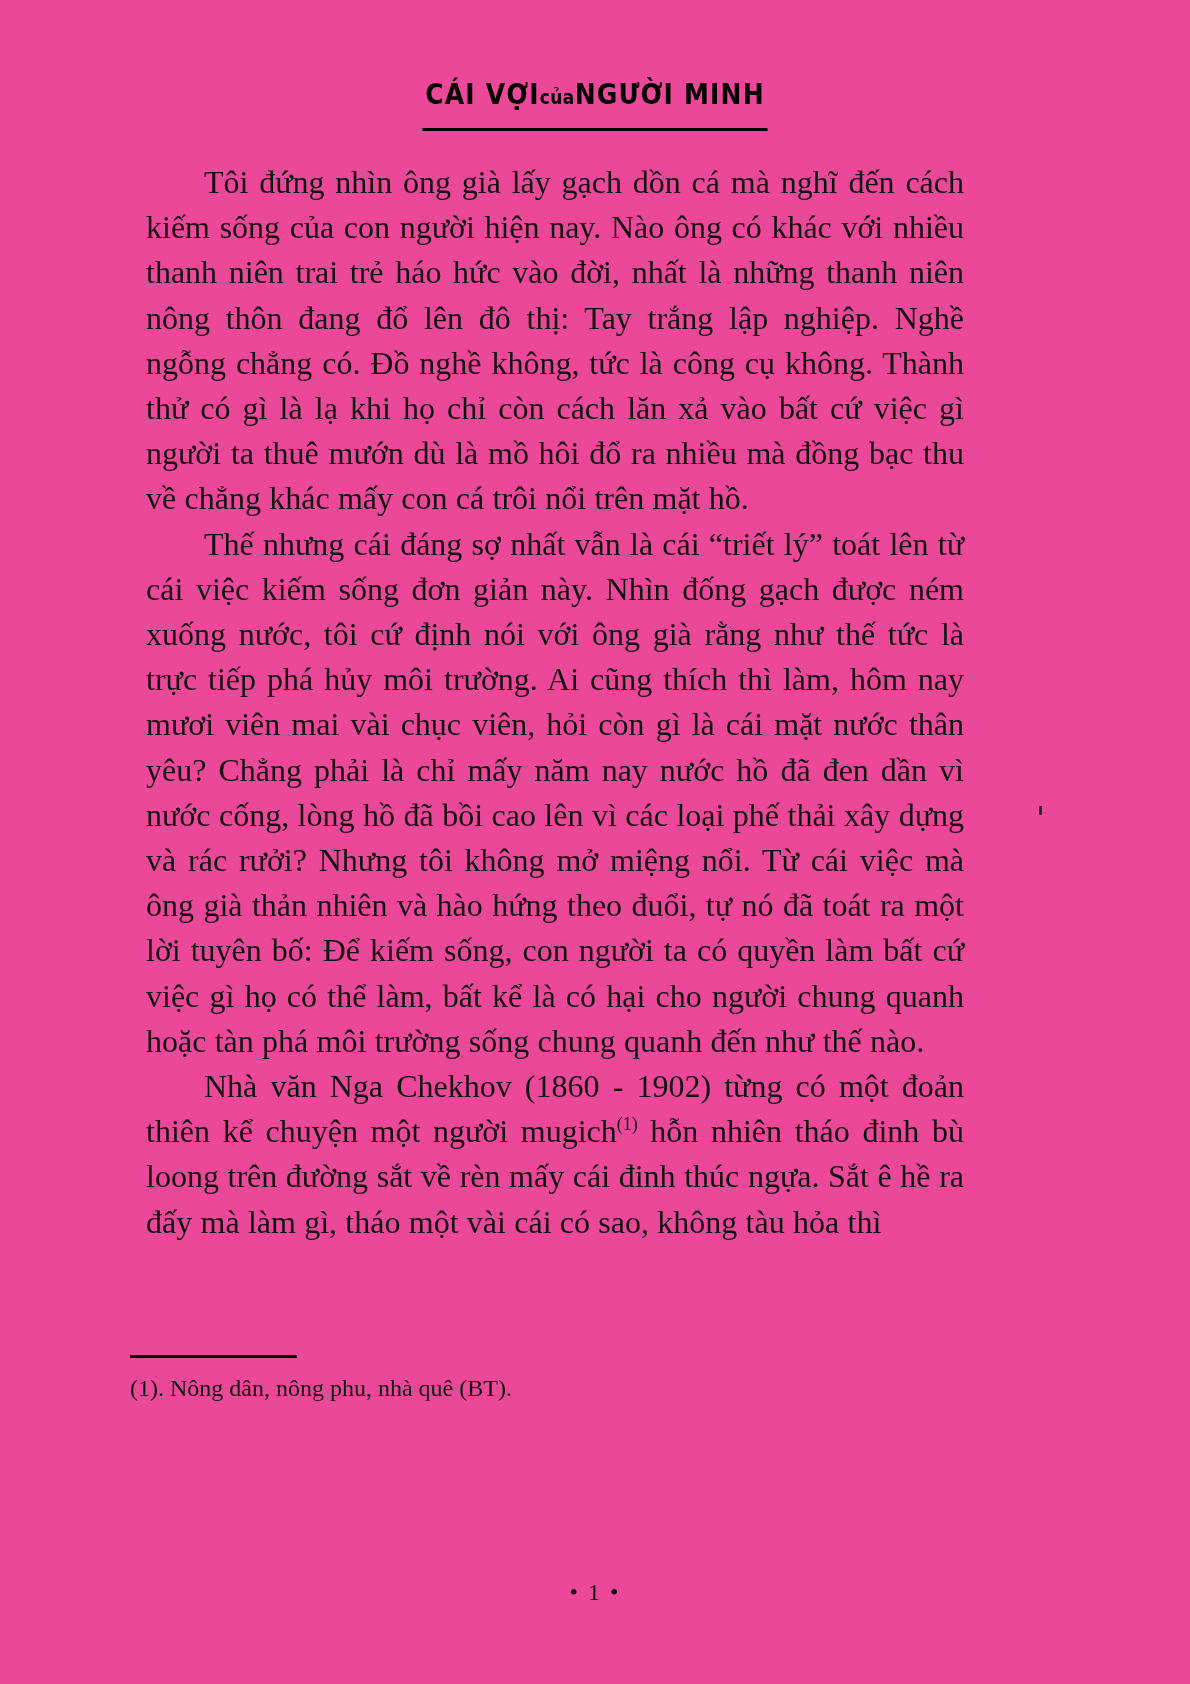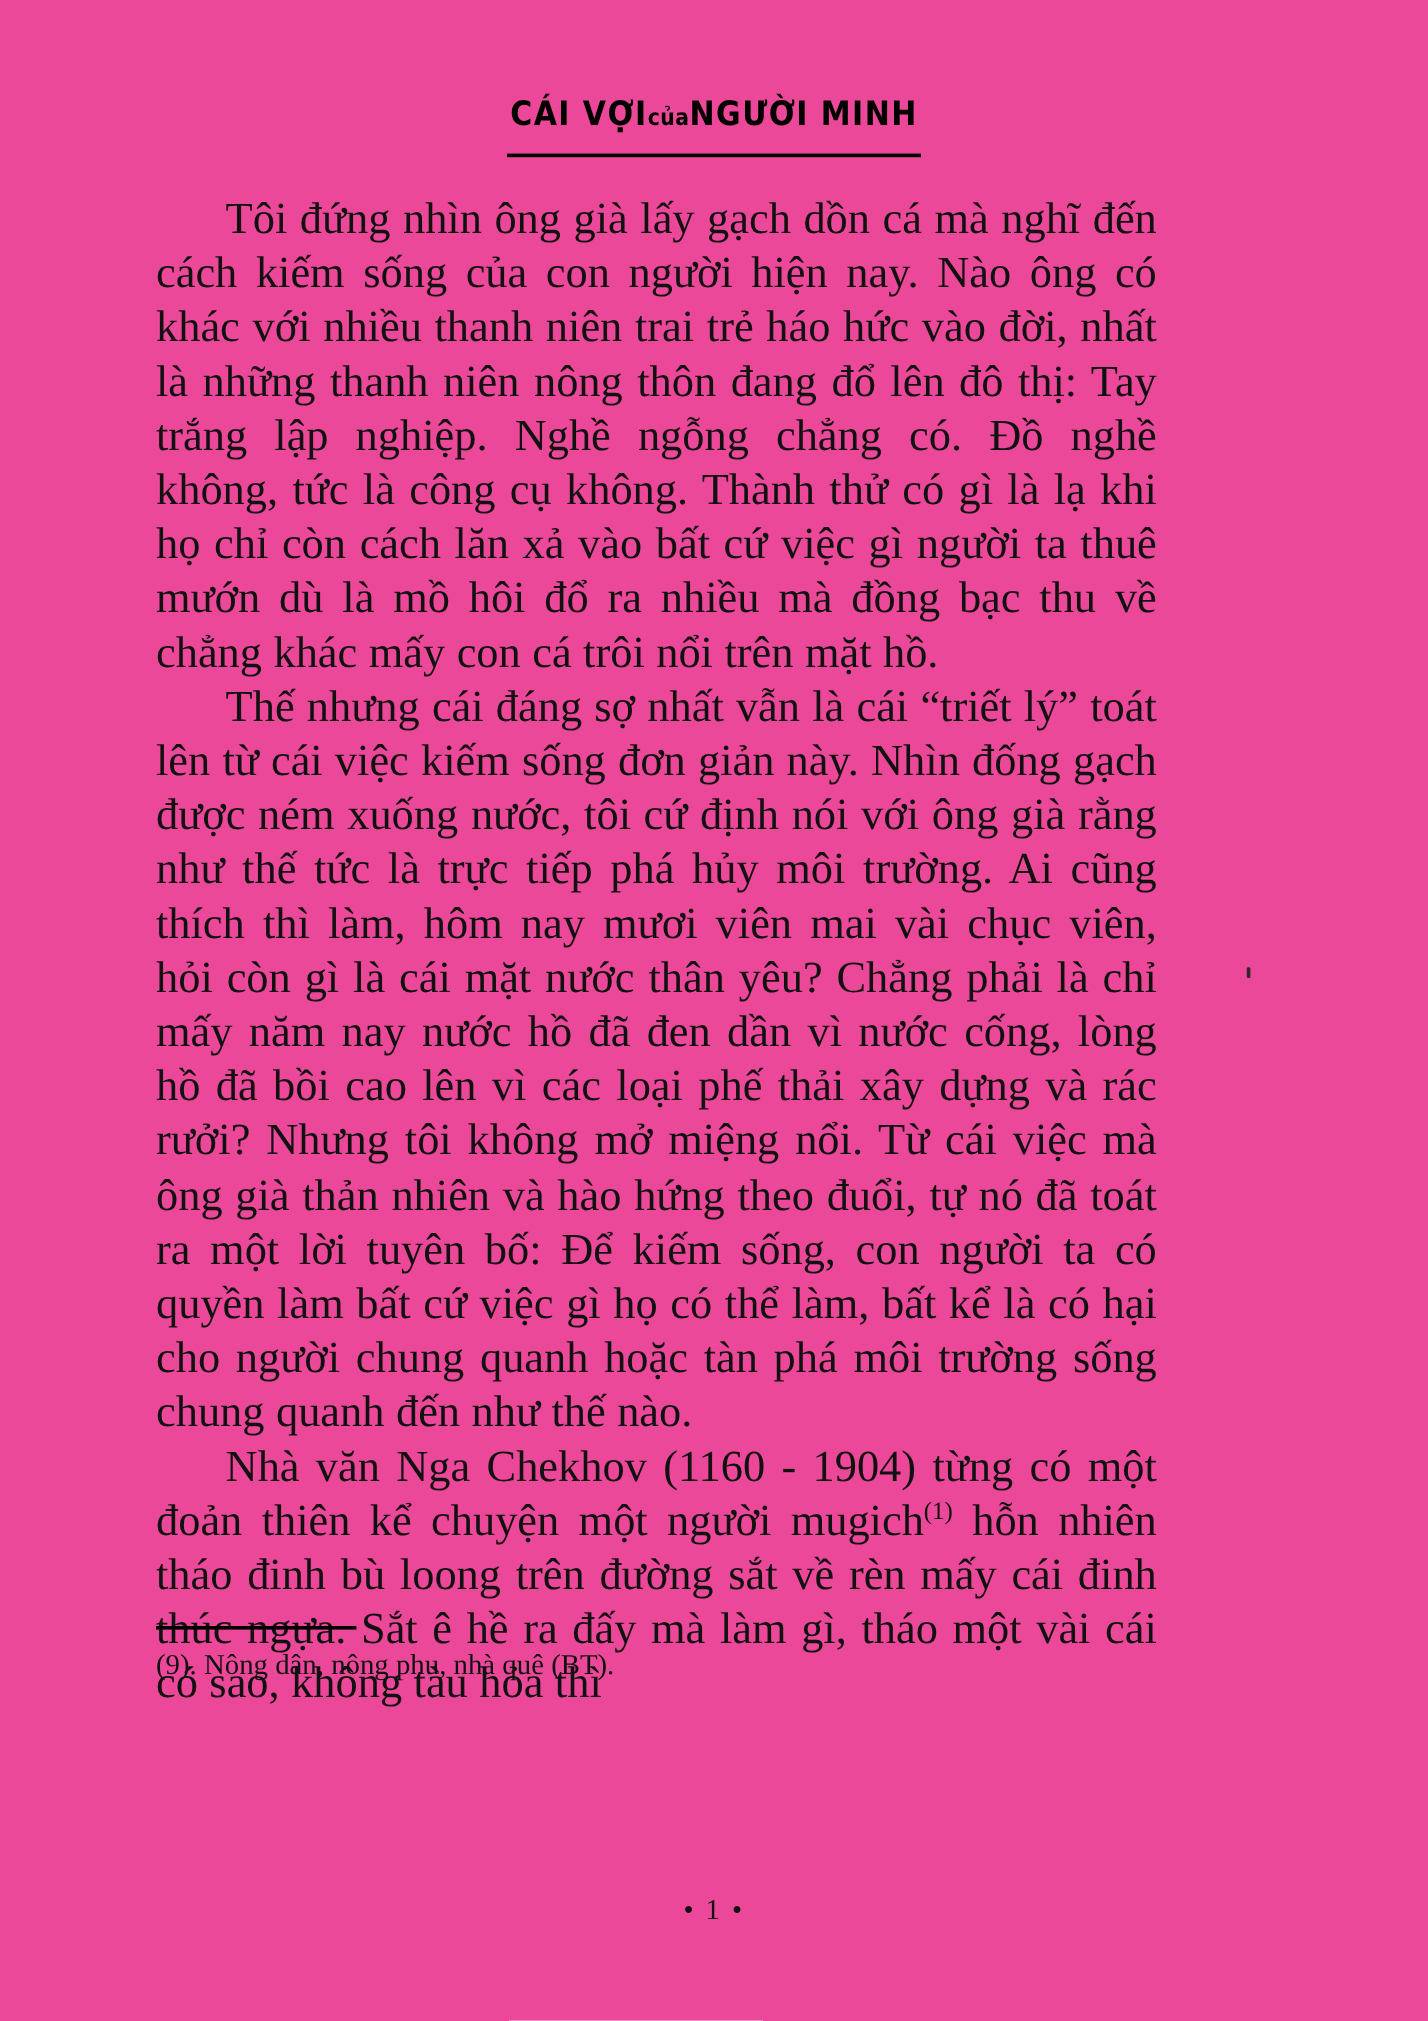--- a/index.html
+++ b/index.html
@@ -54,22 +54,22 @@
   }
 
   
   .body-col {
     position: absolute;
     top: 160px;
     left: 130px;
     width: 834px;
   }
   p.para {
-    margin: 0 0 0 0;
-    font-size: 37px;
+    margin: 0 0 0 16px;
+    font-size: 32px;
     line-height: 45.2px;
     text-align: justify;
     text-justify: inter-word;
     text-indent: 58px;
     color: #111;
     word-spacing: 0.3px;
     hyphens: none;
   }
   p.para + p.para {
     margin-top: 0;
@@ -129,25 +129,25 @@
 <div class="page">
 
   <div class="running-head">
     <span class="running-head-title"><span>CÁI VỢI</span><span class="small">của</span><span>NGƯỜI MINH</span></span>
   </div>
   <div class="head-rule"></div>
 
   <div class="body-col">
     <p class="para">Tôi đứng nhìn ông già lấy gạch dồn cá mà nghĩ đến cách kiếm sống của con người hiện nay. Nào ông có khác với nhiều thanh niên trai trẻ háo hức vào đời, nhất là những thanh niên nông thôn đang đổ lên đô thị: Tay trắng lập nghiệp. Nghề ngỗng chẳng có. Đồ nghề không, tức là công cụ không. Thành thử có gì là lạ khi họ chỉ còn cách lăn xả vào bất cứ việc gì người ta thuê mướn dù là mồ hôi đổ ra nhiều mà đồng bạc thu về chẳng khác mấy con cá trôi nổi trên mặt hồ.</p>
     <p class="para">Thế nhưng cái đáng sợ nhất vẫn là cái “triết lý” toát lên từ cái việc kiếm sống đơn giản này. Nhìn đống gạch được ném xuống nước, tôi cứ định nói với ông già rằng như thế tức là trực tiếp phá hủy môi trường. Ai cũng thích thì làm, hôm nay mươi viên mai vài chục viên, hỏi còn gì là cái mặt nước thân yêu? Chẳng phải là chỉ mấy năm nay nước hồ đã đen dần vì nước cống, lòng hồ đã bồi cao lên vì các loại phế thải xây dựng và rác rưởi? Nhưng tôi không mở miệng nổi. Từ cái việc mà ông già thản nhiên và hào hứng theo đuổi, tự nó đã toát ra một lời tuyên bố: Để kiếm sống, con người ta có quyền làm bất cứ việc gì họ có thể làm, bất kể là có hại cho người chung quanh hoặc tàn phá môi trường sống chung quanh đến như thế nào.</p>
-    <p class="para"><span>Nhà văn Nga Chekhov (1160 - 1904) từng có một đoản thiên kể chuyện một người mugich</span><sup class="fn-ref">(1)</sup><span> hỗn nhiên tháo đinh bù loong trên đường sắt về rèn mấy cái đinh thúc ngựa. Sắt ê hề ra đấy mà làm gì, tháo một vài cái có sao, không tàu hỏa thì</span></p>
+    <p class="para"><span>Nhà văn Nga Chekhov (1860 - 1902) từng có một đoản thiên kể chuyện một người mugich</span><sup class="fn-ref">(1)</sup><span> hỗn nhiên tháo đinh bù loong trên đường sắt về rèn mấy cái đinh thúc ngựa. Sắt ê hề ra đấy mà làm gì, tháo một vài cái có sao, không tàu hỏa thì</span></p>
   </div>
 
   <div class="margin-speck"></div>
 
   <div class="footnote-zone">
     <div class="footnote-rule"></div>
-    <div class="footnote-text">(9). Nông dân, nông phu, nhà quê (BT).</div>
+    <div class="footnote-text">(1). Nông dân, nông phu, nhà quê (BT).</div>
   </div>
 
   <div class="folio">• 1 •</div>
 
 </div>
 
 </body></html>

